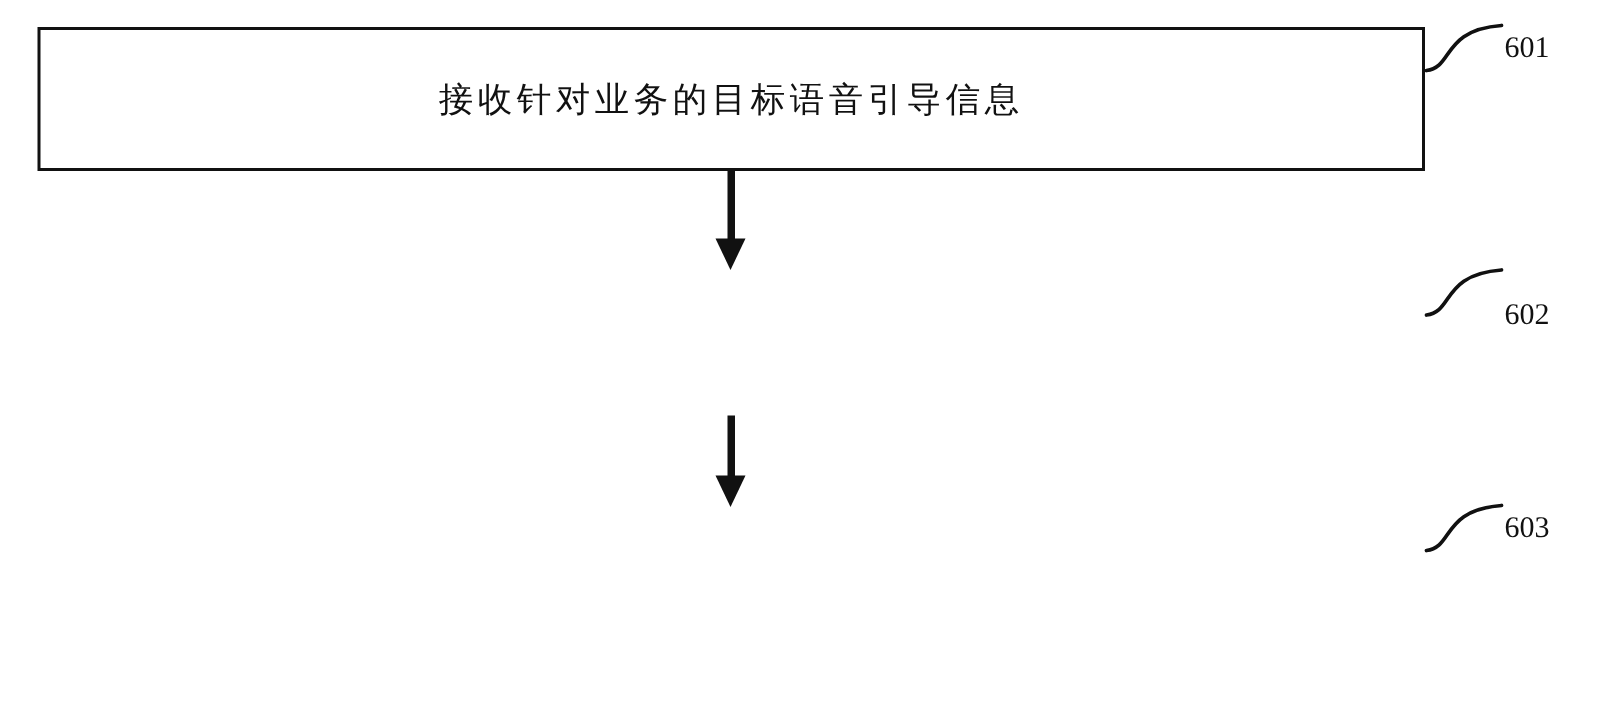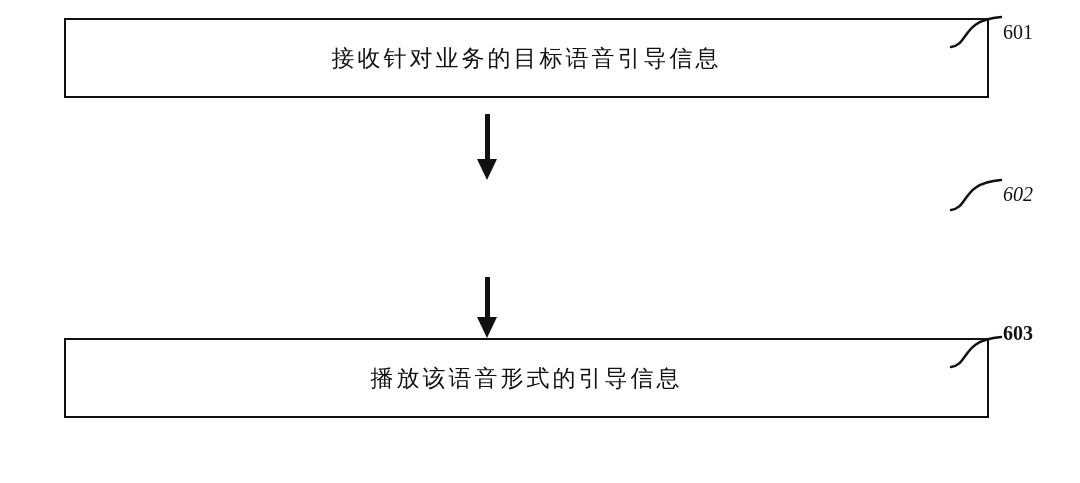--- a/index.html
+++ b/index.html
@@ -13,28 +13,27 @@
     height: 483px;
     background: #ffffff;
     font-family: "Liberation Sans", sans-serif;
     color: #111111;
     overflow: hidden;
   }
   .flow-box {
     position: absolute;
     left: 25px;
     width: 925px;
-    height: 80px;
+    height: 96px;
     border: 2.5px solid #111111;
     background: #ffffff;
     box-sizing: border-box;
     display: flex;
     align-items: center;
     justify-content: center;
-    margin-left: 39px;
   }
   .flow-box .box-text {
     font-size: 23px;
     letter-spacing: 3px;
     font-weight: 500;
     color: #111111;
     text-align: center;
   }
   .box-1 { top: 18px; }
   .box-2 { top: 181px; }
@@ -73,22 +72,22 @@
 
   .ref-label {
     position: absolute;
     left: 1003px;
     font-family: "Liberation Serif", serif;
     font-size: 20px;
     color: #111111;
     line-height: 1;
   }
   .ref-1 { top: 22px; }
-  .ref-2 { top: 184px; font-style: italic; }
-  .ref-3 { top: 323px; font-weight: bold; }
+  .ref-2 { top: 200px; }
+  .ref-3 { top: 342px; }
 </style>
 </head>
 <body>
 
 <div class="figure">
 
   <div class="flow-box box-1">
     <span class="box-text">接收针对业务的目标语音引导信息</span>
   </div>
   <svg class="ref-connector conn-1" viewBox="0 0 54 36">
@@ -100,21 +99,18 @@
   <div class="arrow-head head-1"></div>
 
   <svg class="ref-connector conn-2" viewBox="0 0 54 36">
     <path d="M2,33 C20,31 12,6 52,3" fill="none" stroke="#111111" stroke-width="2.5" stroke-linecap="round"></path>
   </svg>
   <div class="ref-label ref-2">602</div>
 
   <div class="arrow-stem stem-2"></div>
   <div class="arrow-head head-2"></div>
 
-  <div class="flow-box box-3">
-    <span class="box-text">播放该语音形式的引导信息</span>
-  </div>
   <svg class="ref-connector conn-3" viewBox="0 0 54 36">
     <path d="M2,33 C20,31 12,6 52,3" fill="none" stroke="#111111" stroke-width="2.5" stroke-linecap="round"></path>
   </svg>
   <div class="ref-label ref-3">603</div>
 
 </div>
 
 </body></html>

